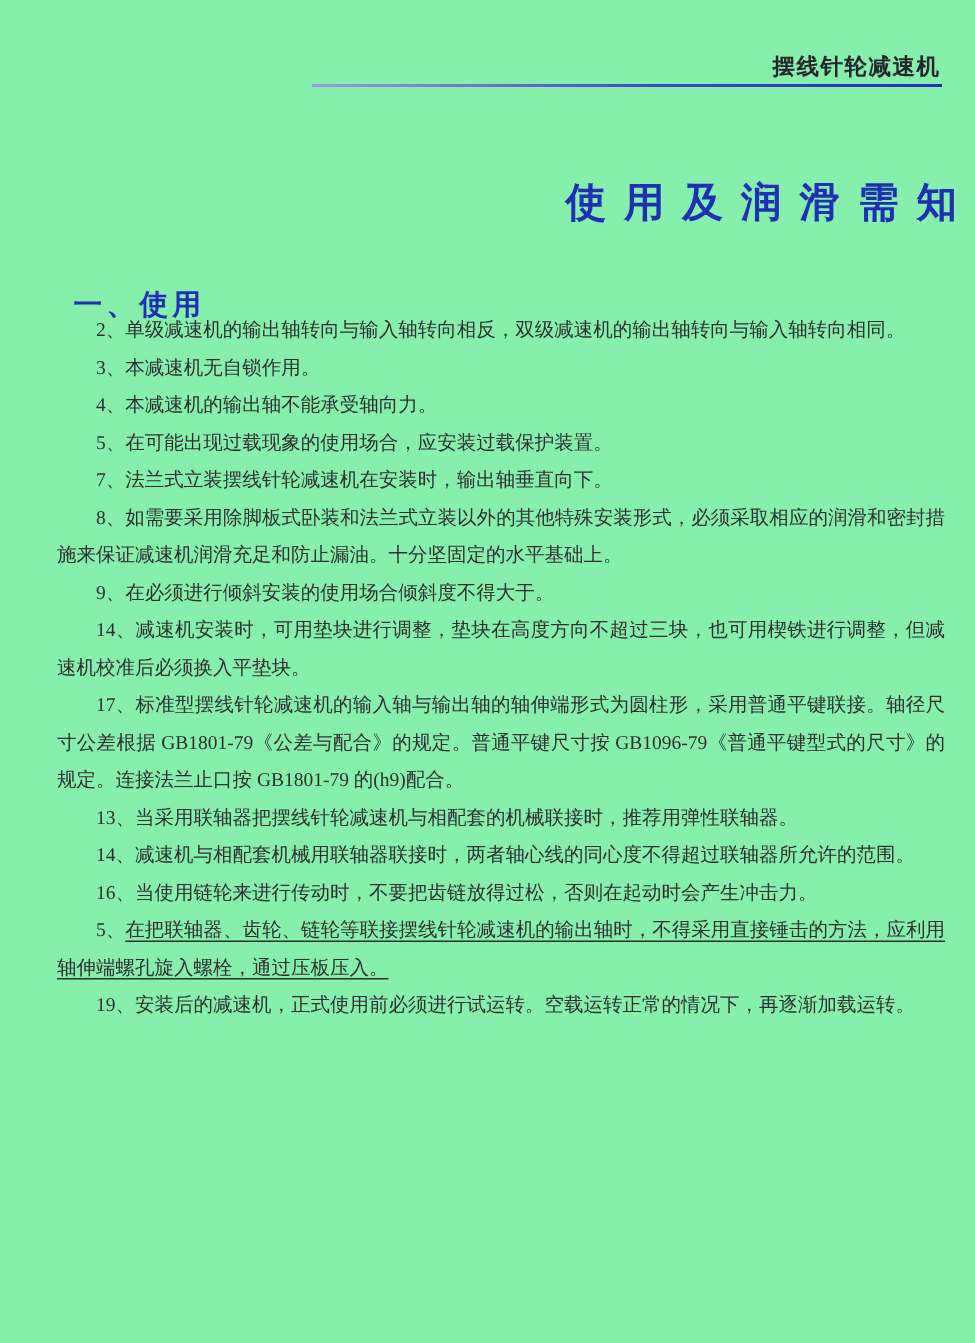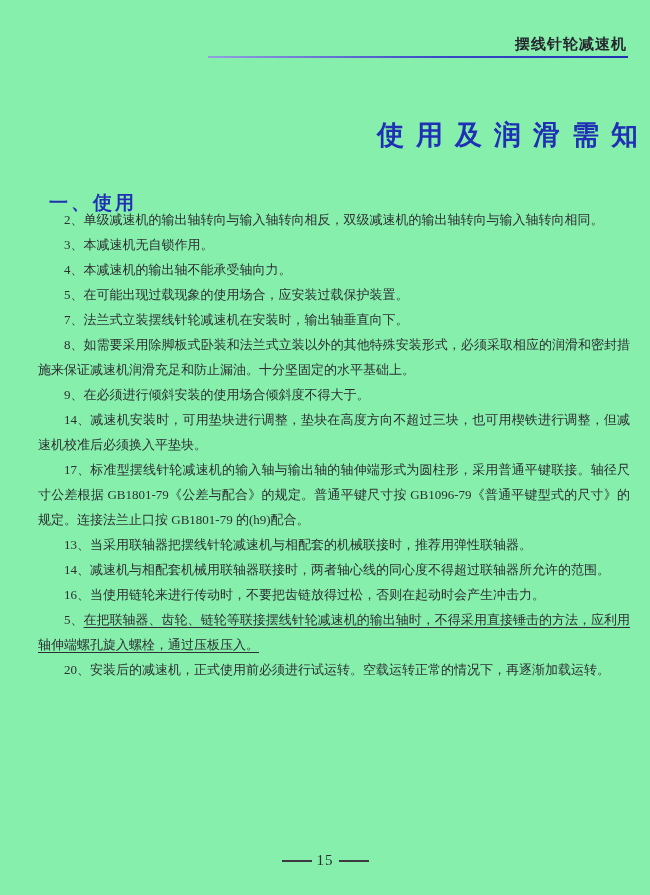--- a/index.html
+++ b/index.html
@@ -86,22 +86,17 @@
 
   <p class="item"><span class="num">13、</span><span class="txt">当采用联轴器把摆线针轮减速机与相配套的机械联接时，推荐用弹性联轴器。</span></p>
 
   <p class="item"><span class="num">14、</span><span class="txt">减速机与相配套机械用联轴器联接时，两者轴心线的同心度不得超过联轴器所允许的范围。</span></p>
 
 
   <p class="item"><span class="num">16、</span><span class="txt">当使用链轮来进行传动时，不要把齿链放得过松，否则在起动时会产生冲击力。</span></p>
 
   <p class="item"><span class="num">5、</span><span class="txt underline">在把联轴器、齿轮、链轮等联接摆线针轮减速机的输出轴时，不得采用直接锤击的方法，应利用轴伸端螺孔旋入螺栓，通过压板压入。</span></p>
 
-  <p class="item"><span class="num">20、</span><span class="txt">安装后的减速机，正式使用前必须进行试运转。空载运转正常的情况下，再逐渐加载运转。</span></p>
+  <p class="item"><span class="num">19、</span><span class="txt">安装后的减速机，正式使用前必须进行试运转。空载运转正常的情况下，再逐渐加载运转。</span></p>
 </div>
 
-  <div class="footer">
-    <span class="dash"></span>
-    <span class="page-num">15</span>
-    <span class="dash"></span>
-  </div>
 
 </div>
 
 </body></html>

